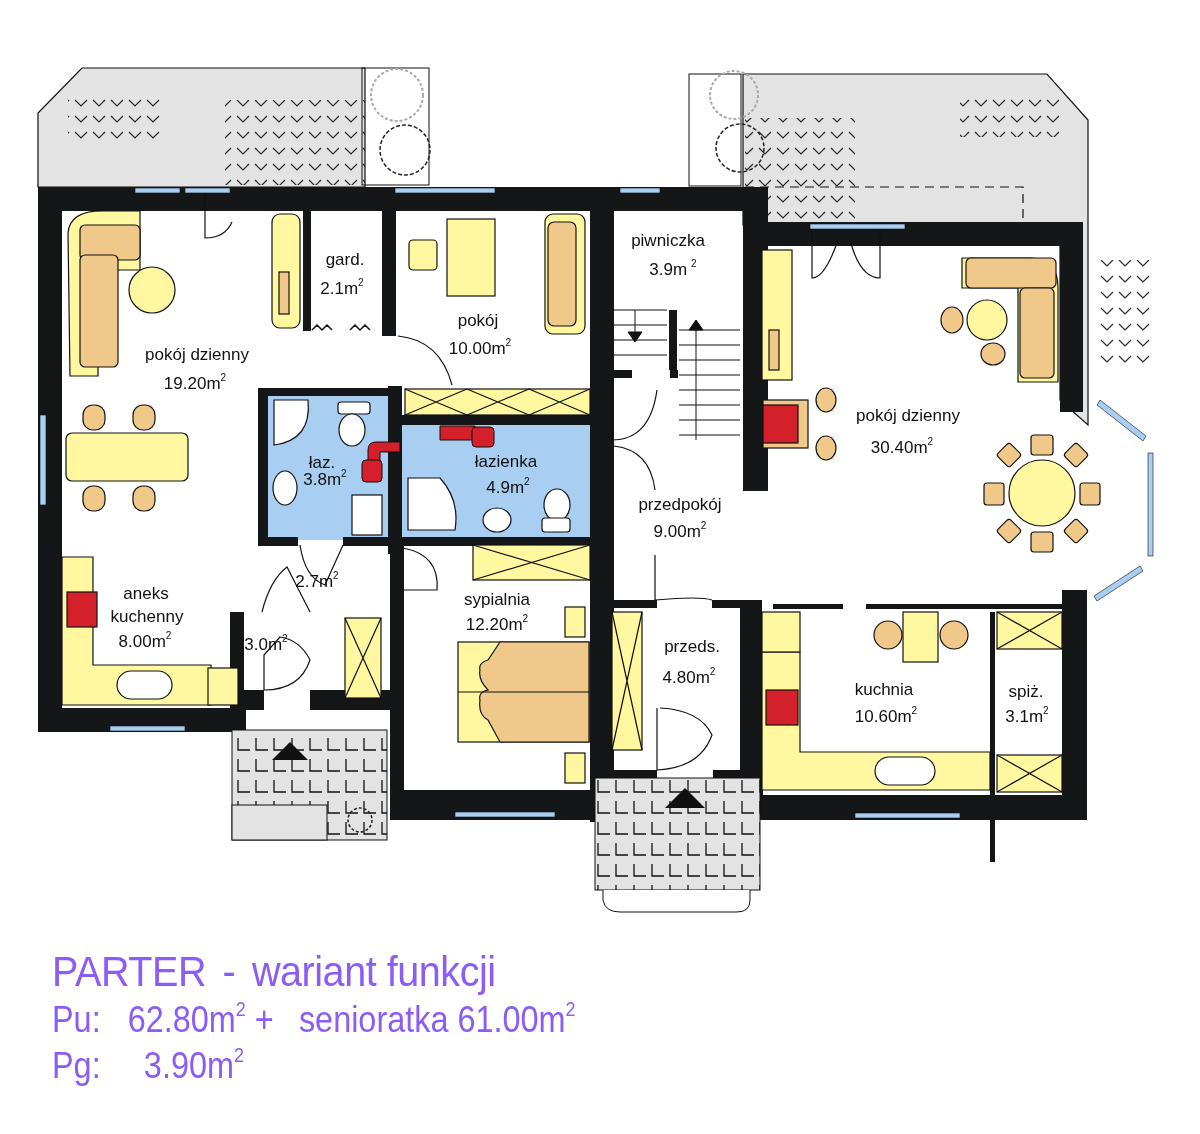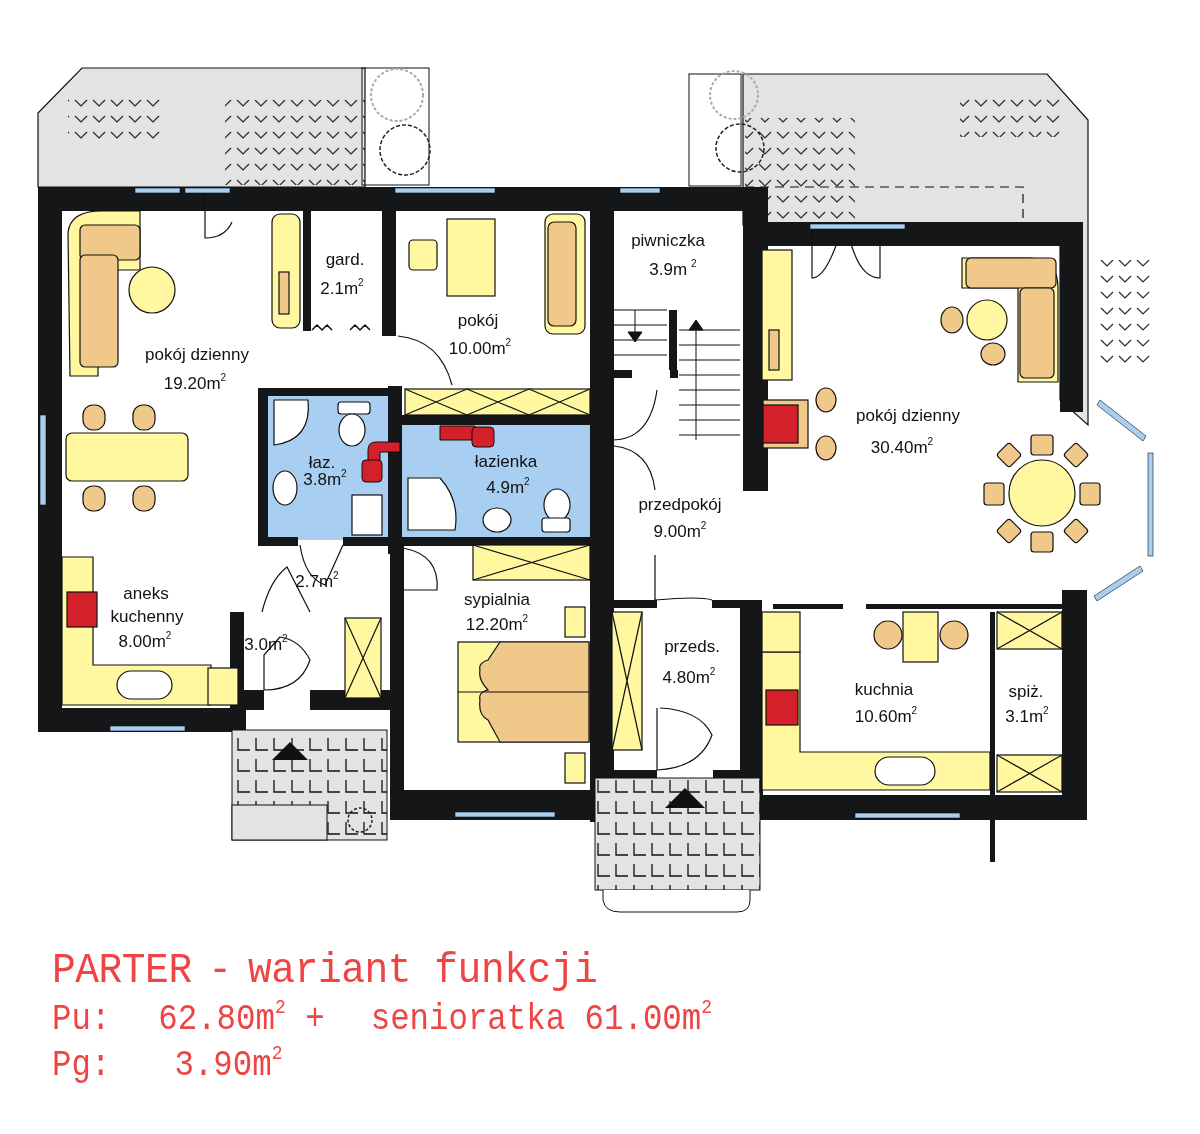--- a/index.html
+++ b/index.html
@@ -1,21 +1,21 @@
 <!DOCTYPE html>
 <html><head>
 <meta charset="utf-8">
 <style>
   html, body { margin: 0; padding: 0; background: #ffffff; }
   body { width: 1200px; height: 1134px; position: relative; overflow: hidden;
          font-family: "Liberation Sans", "DejaVu Sans", sans-serif; }
   #plan { position: absolute; left: 0; top: 0; }
   .lbl { font-family: "Liberation Sans", sans-serif; font-size: 17px; fill: #111; text-anchor: middle; }
-  .legend { position: absolute; left: 52px; top: 945px; color: #ef4444;
-            font-family: Liberation Mono, monospace; }
+  .legend { position: absolute; left: 52px; top: 945px; color: #8b5cf6;
+            font-family: Liberation Sans, sans-serif; }
   .legend .title { font-size: 43px; line-height: 52px; letter-spacing: -0.5px; transform: scaleX(0.92); transform-origin: left; white-space: nowrap; }
   .legend .row { font-size: 36px; line-height: 46px; transform: scaleX(0.9); transform-origin: left; white-space: nowrap; }
   .legend sup { font-size: 20px; vertical-align: 16px; line-height: 0; }
   .gap { display: inline-block; width: 18px; }
 </style>
 </head>
 <body>
 
 <svg id="plan" width="1200" height="940" viewBox="0 0 1200 940" xmlns="http://www.w3.org/2000/svg">
   <defs>

